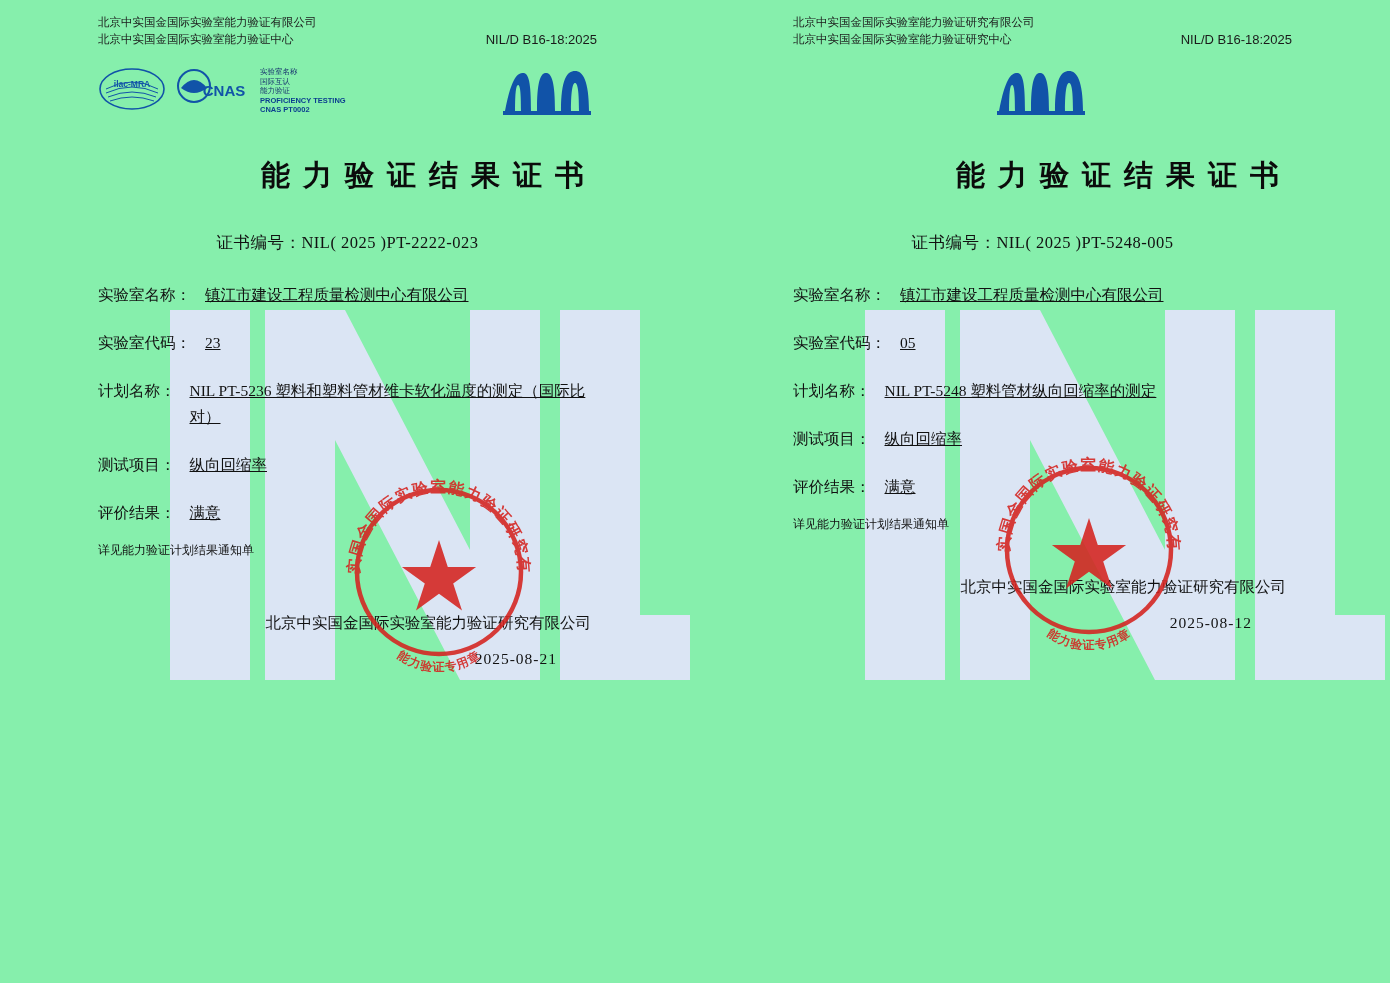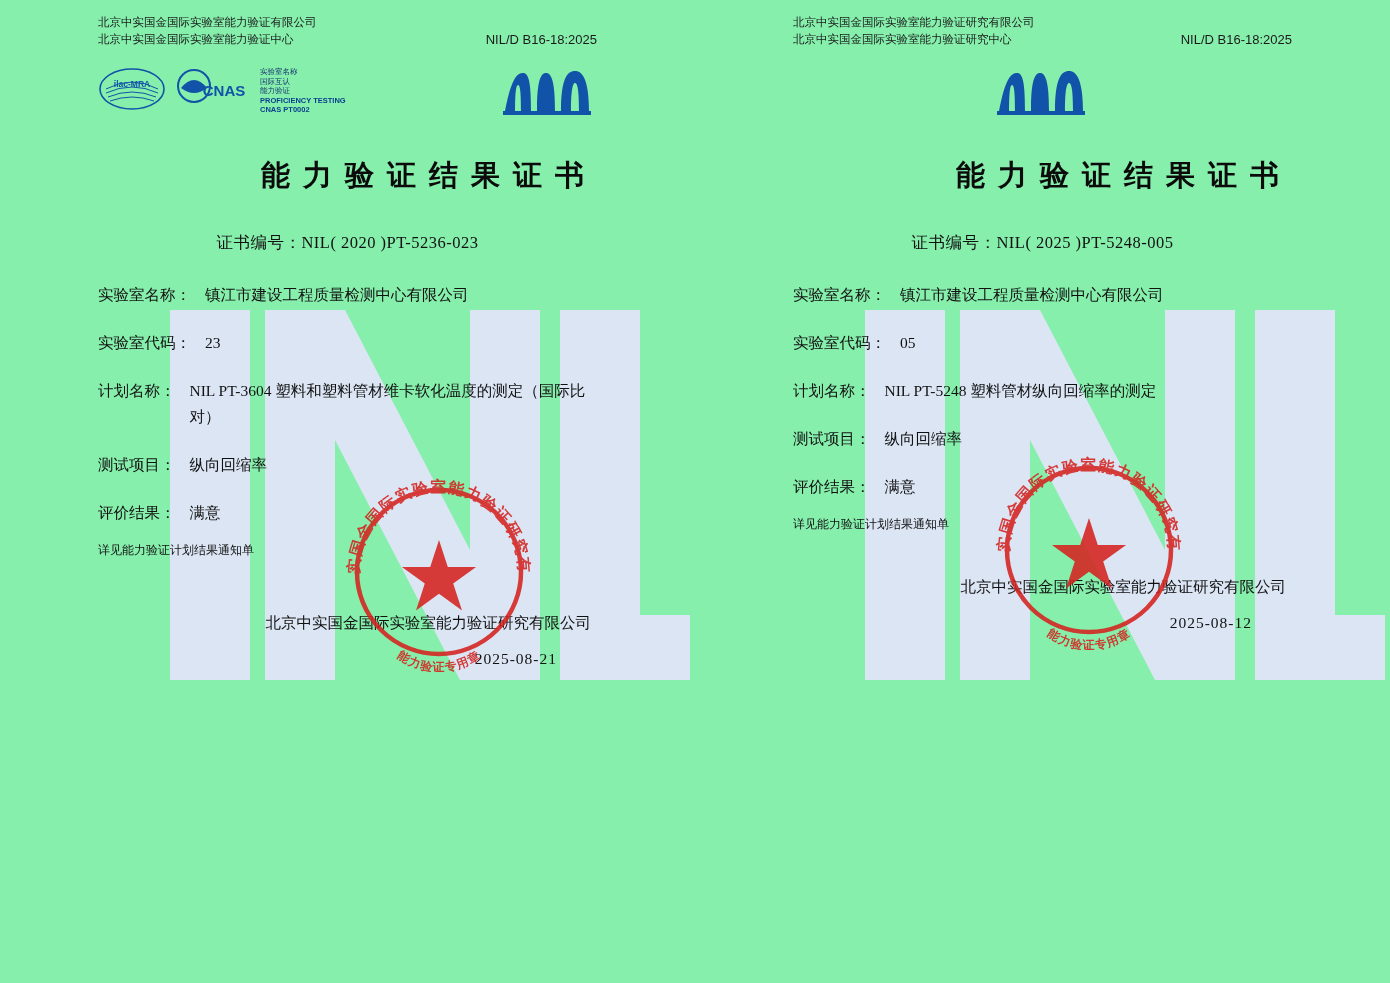--- a/index.html
+++ b/index.html
@@ -118,20 +118,21 @@
     margin-bottom: 22px;
     color: #111;
   }
   .field .label {
     white-space: nowrap;
     flex: 0 0 auto;
   }
   .field .value {
     padding-left: 14px;
     flex: 1 1 auto;
+    text-decoration: underline;
   }
   .field.long .value { text-indent: 0; }
 
   .note {
     font-size: 12px;
     color: #111;
     margin-top: -6px;
   }
 
   .issuer {
@@ -226,35 +227,35 @@
               <path d="M60 50 C60 18 66 10 74 10 C82 10 88 20 88 50 L78 50 C78 26 76 22 74 22 C72 22 70 28 70 50 Z"></path>
               <rect x="2" y="50" width="88" height="4"></rect>
             </g>
           </svg>
         </div>
       </div>
 
       <div class="title">能力验证结果证书</div>
 
       <div class="cert-no">
-        <span>证书编号：</span><span>NIL( 2020 )PT-5236-023</span>
+        <span>证书编号：</span><span>NIL( 2025 )PT-2222-023</span>
       </div>
 
       <div class="fields">
         <div class="field">
           <span class="label">实验室名称：</span>
           <span class="value">镇江市建设工程质量检测中心有限公司</span>
         </div>
         <div class="field">
           <span class="label">实验室代码：</span>
           <span class="value">23</span>
         </div>
         <div class="field long">
           <span class="label">计划名称：</span>
-          <span class="value">NIL PT-3604 塑料和塑料管材维卡软化温度的测定（国际比对）</span>
+          <span class="value">NIL PT-5236 塑料和塑料管材维卡软化温度的测定（国际比对）</span>
         </div>
         <div class="field">
           <span class="label">测试项目：</span>
           <span class="value">纵向回缩率</span>
         </div>
         <div class="field">
           <span class="label">评价结果：</span>
           <span class="value">满意</span>
         </div>
       </div>

